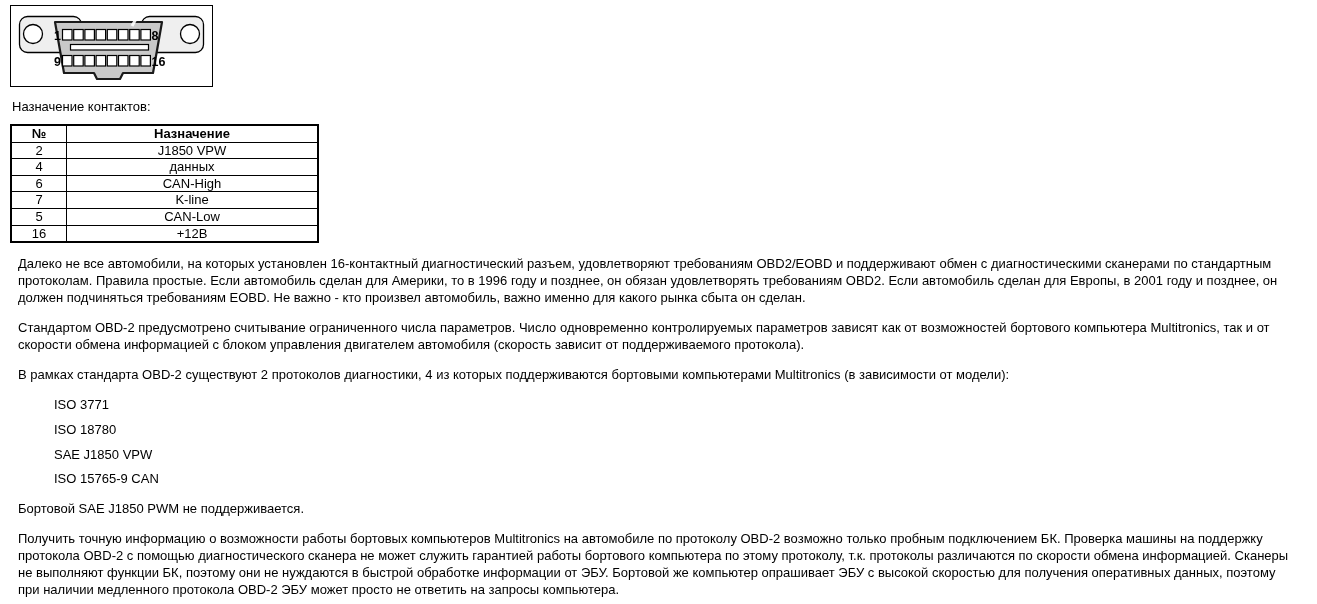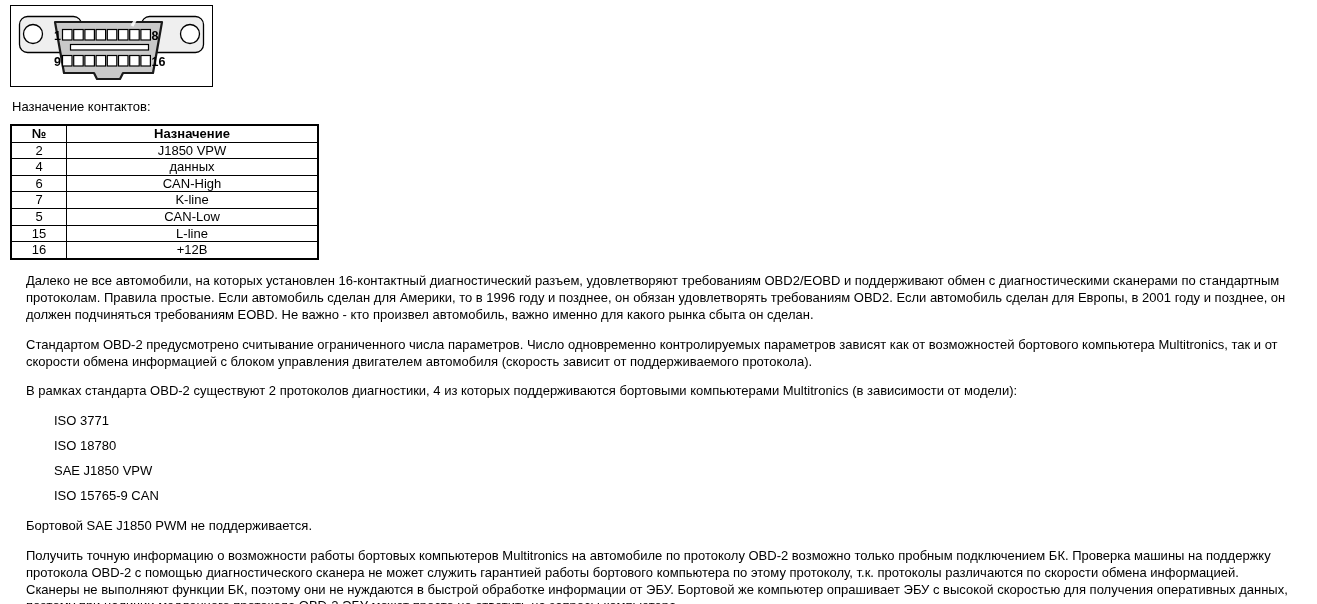--- a/index.html
+++ b/index.html
@@ -42,21 +42,21 @@
     vertical-align: middle;
     padding: 1px 2px;
     line-height: 1.05;
     font-size: 13px;
     height: 13px;
   }
   table.pinout th { font-weight: bold; }
   .col-num  { width: 50px; }
   .col-func { width: 246px; }
   p.body-text {
-    margin: 13px 16px;
+    margin: 13px 8px;
   }
   p.protocol-item {
     margin: 8px 0 8px 44px;
   }
   p.last { margin-bottom: 0; }
 </style>
 </head>
 <body>
 
 <div class="connector-figure">
@@ -128,24 +128,20 @@
     </tr>
     <tr>
       <td>7</td>
       <td>K-line</td>
     </tr>
     <tr>
       <td>5</td>
       <td>CAN-Low</td>
     </tr>
     <tr>
-      <td>15</td>
-      <td>L-line</td>
-    </tr>
-    <tr>
       <td>16</td>
       <td>+12В</td>
     </tr>
   </tbody>
 </table>
 
 <p class="body-text">Далеко не все автомобили, на которых установлен 16-контактный диагностический разъем, удовлетворяют требованиям OBD2/EOBD и поддерживают обмен с диагностическими сканерами по стандартным протоколам. Правила простые. Если автомобиль сделан для Америки, то в 1996 году и позднее, он обязан удовлетворять требованиям OBD2. Если автомобиль сделан для Европы, в 2001 году и позднее, он должен подчиняться требованиям EOBD. Не важно - кто произвел автомобиль, важно именно для какого рынка сбыта он сделан.</p>
 <p class="body-text">Стандартом OBD-2 предусмотрено считывание ограниченного числа параметров. Число одновременно контролируемых параметров зависят как от возможностей бортового компьютера Multitronics, так и от скорости обмена информацией с блоком управления двигателем автомобиля (скорость зависит от поддерживаемого протокола).</p>
 <p class="body-text">В рамках стандарта OBD-2 существуют 2 протоколов диагностики, 4 из которых поддерживаются бортовыми компьютерами Multitronics (в зависимости от модели):</p>
 

